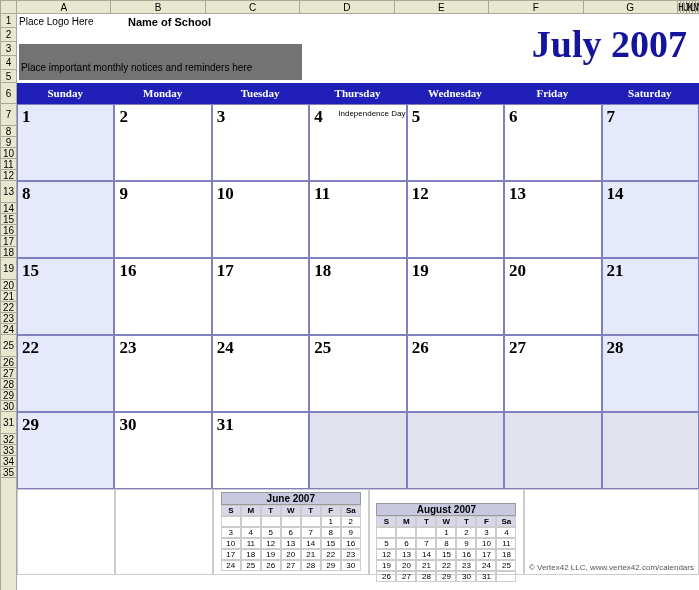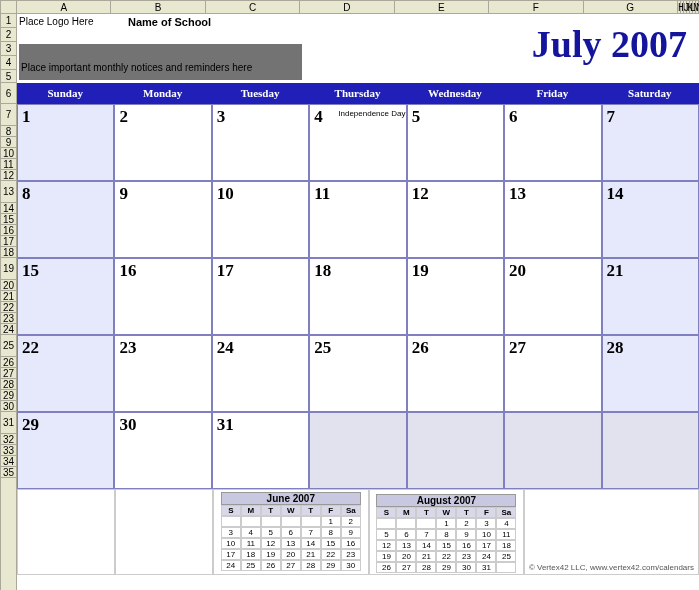--- a/index.html
+++ b/index.html
@@ -446,21 +446,21 @@
               <div class="mini-c">24</div>
               <div class="mini-c">25</div>
               <div class="mini-c">26</div>
               <div class="mini-c">27</div>
               <div class="mini-c">28</div>
               <div class="mini-c">29</div>
               <div class="mini-c">30</div>
             </div>
           </div>
       </div>
-      <div class="bottom-cell" style="flex:1.6;display:flex;justify-content:center;align-items:flex-start;padding-top:4px">
+      <div class="bottom-cell" style="flex:1.6;display:flex;justify-content:center;align-items:flex-start;padding-top:13px">
         <div class="mini-cal" id="mini-next">
             <div class="mini-title">August 2007</div>
             <div class="mini-row mini-hdr">
               <div class="mini-c">S</div>
               <div class="mini-c">M</div>
               <div class="mini-c">T</div>
               <div class="mini-c">W</div>
               <div class="mini-c">T</div>
               <div class="mini-c">F</div>
               <div class="mini-c">Sa</div>

